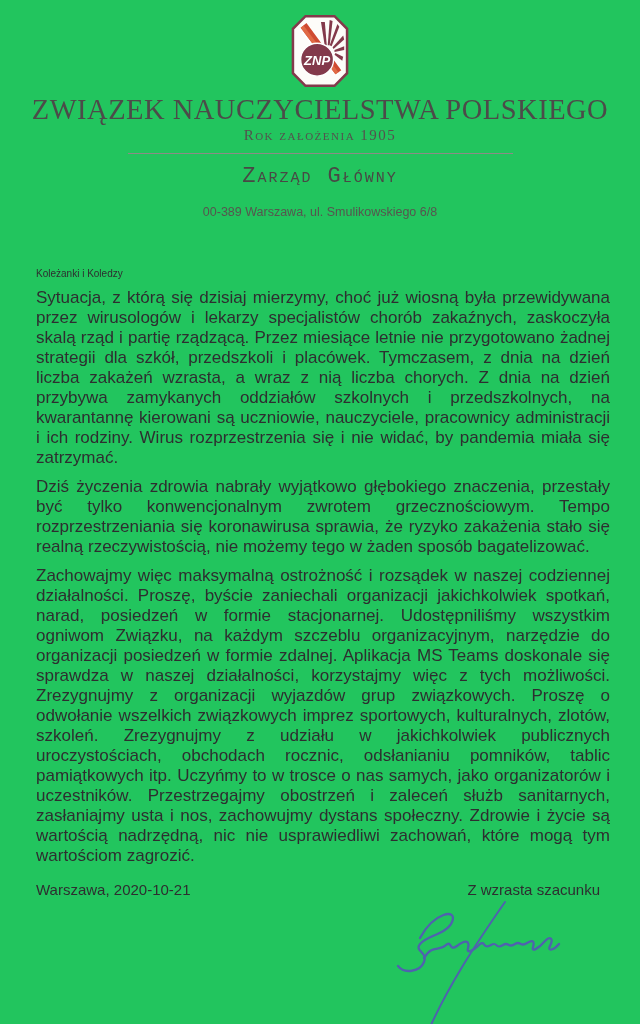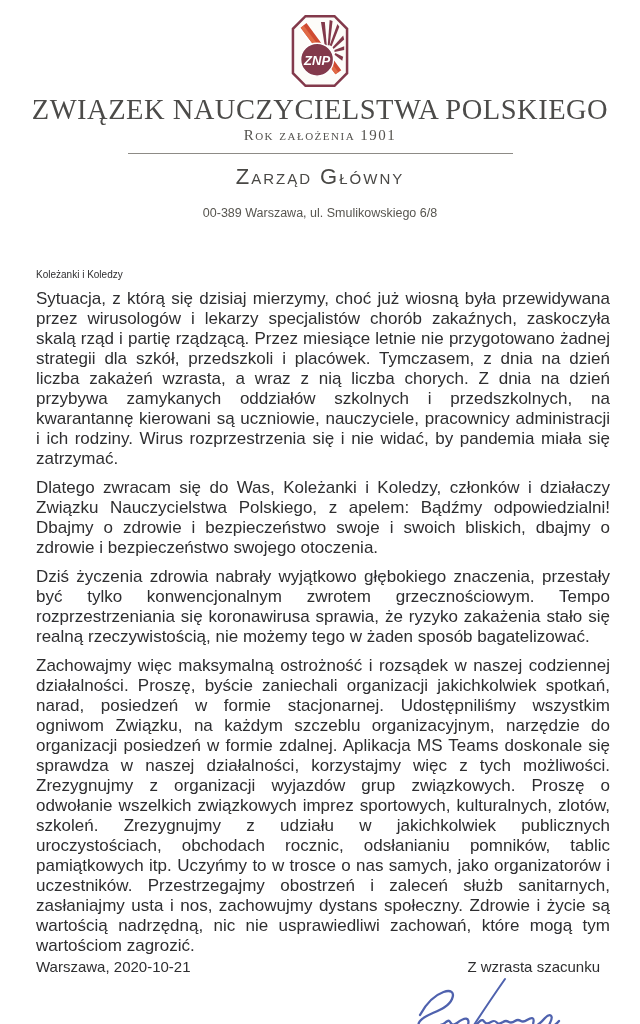--- a/index.html
+++ b/index.html
@@ -2,21 +2,21 @@
 <html lang="pl"><head>
 <meta charset="utf-8">
 <style>
   html, body { margin: 0; padding: 0; }
   body { background: #e8e6e2; }
   .page {
     position: relative;
     width: 640px;
     height: 1024px;
     margin: 0 auto;
-    background: #ffffff;
+    background: #22c55e;
     overflow: hidden;
     font-family: "Liberation Sans", sans-serif;
     color: #2e2e30;
   }
   
   .letterhead { text-align: center; }
   .logo-wrap { padding-top: 14px; line-height: 0; }
   .org-name {
     margin: 6px 0 0 0;
     font-family: Liberation Serif, serif;
@@ -34,21 +34,21 @@
     color: #54524e;
   }
   .head-rule {
     width: 385px;
     margin: 9px auto 0 auto;
     border: none;
     border-top: 1.5px solid #8d8b86;
   }
   .board-name {
     margin: 10px 0 0 0;
-    font-family: Liberation Sans, sans-serif;
+    font-family: Liberation Mono, monospace;
     font-weight: normal;
     font-variant: small-caps;
     font-size: 22px;
     letter-spacing: 2px;
     color: #494845;
   }
   .addr-block { margin-top: 13px; font-size: 12.5px; line-height: 20.5px; color: #57554f; }
   .contact-line .gap { display: inline-block; width: 20px; }
   
   .letter { padding: 0 30px 0 36px; }
@@ -56,21 +56,21 @@
   .letter p.body-par {
     margin: 9px 0 0 0;
     font-size: 17px;
     line-height: 20px;
     text-align: justify;
   }
   .date-row {
     display: flex;
     justify-content: space-between;
     align-items: baseline;
-    margin-top: 2px;
+    margin-top: 15px;
     font-size: 15px;
     gap: 34px;
   }
   .closing { padding-right: 10px; }
   
   .sig-block {
     position: relative;
     width: 240px;
     height: 150px;
     margin: 2px 28px 0 auto;
@@ -101,34 +101,33 @@
         <polygon points="8,15 16,8 53,57 45,63" fill="#ffffff"></polygon>
         <polygon points="10,14 16,9 52,58 46,62" fill="#cf4a31"></polygon>
         <polygon points="10,14 13,11.5 49,60 46,62" fill="#e06a45"></polygon>
 
         <circle cx="27" cy="47" r="17" fill="#83394b" stroke="#ffffff" stroke-width="1.4"></circle>
         <text x="27" y="52" text-anchor="middle" font-family="Liberation Sans, sans-serif" font-size="13.5" font-weight="bold" font-style="italic" fill="#ffffff">ZNP</text>
       </svg>
     </div>
 
     <h1 class="org-name">ZWIĄZEK NAUCZYCIELSTWA POLSKIEGO</h1>
-    <div class="founded">Rok założenia 1901</div>
+    <div class="founded">Rok założenia 1905</div>
     <hr class="head-rule">
     <h2 class="board-name">Zarząd Główny</h2>
 
     <div class="addr-block">
       <div>00-389 Warszawa, ul. Smulikowskiego 6/8</div>
     </div>
   </div>
 
   <div class="letter">
     <div class="salutation">Koleżanki i Koledzy</div>
 
     <p class="body-par">Sytuacja, z którą się dzisiaj mierzymy, choć już wiosną była przewidywana przez wirusologów i lekarzy specjalistów chorób zakaźnych, zaskoczyła skalą rząd i partię rządzącą. Przez miesiące letnie nie przygotowano żadnej strategii dla szkół, przedszkoli i placówek. Tymczasem, z dnia na dzień liczba zakażeń wzrasta, a wraz z nią liczba chorych. Z dnia na dzień przybywa zamykanych oddziałów szkolnych i przedszkolnych, na kwarantannę kierowani są uczniowie, nauczyciele, pracownicy administracji i ich rodziny. Wirus rozprzestrzenia się i nie widać, by pandemia miała się zatrzymać.</p>
-    <p class="body-par">Dlatego zwracam się do Was, Koleżanki i Koledzy, członków i działaczy Związku Nauczycielstwa Polskiego, z apelem: Bądźmy odpowiedzialni! Dbajmy o zdrowie i bezpieczeństwo swoje i swoich bliskich, dbajmy o zdrowie i bezpieczeństwo swojego otoczenia.</p>
     <p class="body-par">Dziś życzenia zdrowia nabrały wyjątkowo głębokiego znaczenia, przestały być tylko konwencjonalnym zwrotem grzecznościowym. Tempo rozprzestrzeniania się koronawirusa sprawia, że ryzyko zakażenia stało się realną rzeczywistością, nie możemy tego w żaden sposób bagatelizować.</p>
     <p class="body-par">Zachowajmy więc maksymalną ostrożność i rozsądek w naszej codziennej działalności. Proszę, byście zaniechali organizacji jakichkolwiek spotkań, narad, posiedzeń w formie stacjonarnej. Udostępniliśmy wszystkim ogniwom Związku, na każdym szczeblu organizacyjnym, narzędzie do organizacji posiedzeń w formie zdalnej. Aplikacja MS Teams doskonale się sprawdza w naszej działalności, korzystajmy więc z tych możliwości. Zrezygnujmy z organizacji wyjazdów grup związkowych. Proszę o odwołanie wszelkich związkowych imprez sportowych, kulturalnych, zlotów, szkoleń. Zrezygnujmy z udziału w jakichkolwiek publicznych uroczystościach, obchodach rocznic, odsłanianiu pomników, tablic pamiątkowych itp. Uczyńmy to w trosce o nas samych, jako organizatorów i uczestników. Przestrzegajmy obostrzeń i zaleceń służb sanitarnych, zasłaniajmy usta i nos, zachowujmy dystans społeczny. Zdrowie i życie są wartością nadrzędną, nic nie usprawiedliwi zachowań, które mogą tym wartościom zagrozić.</p>
 
     <div class="date-row">
       <span class="date-place">Warszawa, 2020-10-21</span>
       <span class="closing">Z wzrasta szacunku</span>
     </div>
 
     <div class="sig-block">
       <svg class="sig-scrawl" width="240" height="150" viewBox="0 0 240 150">

